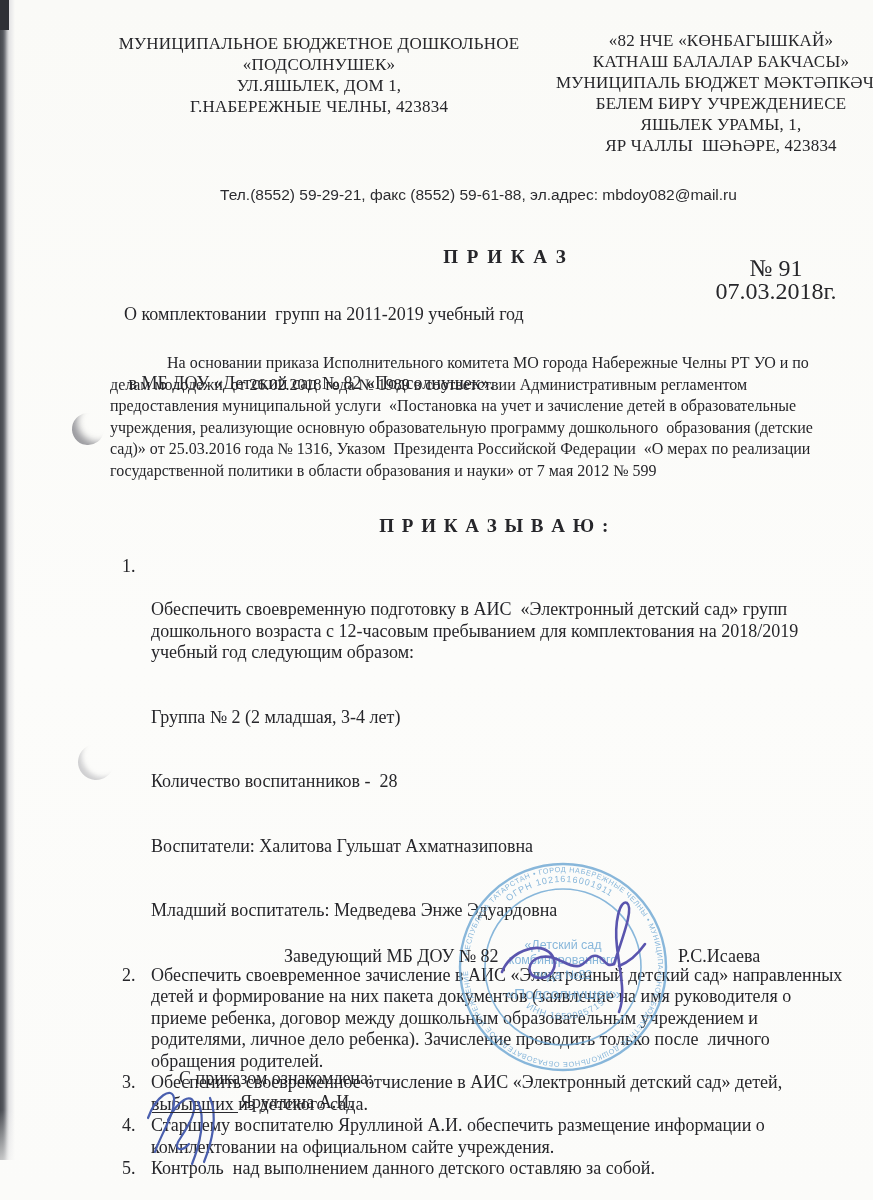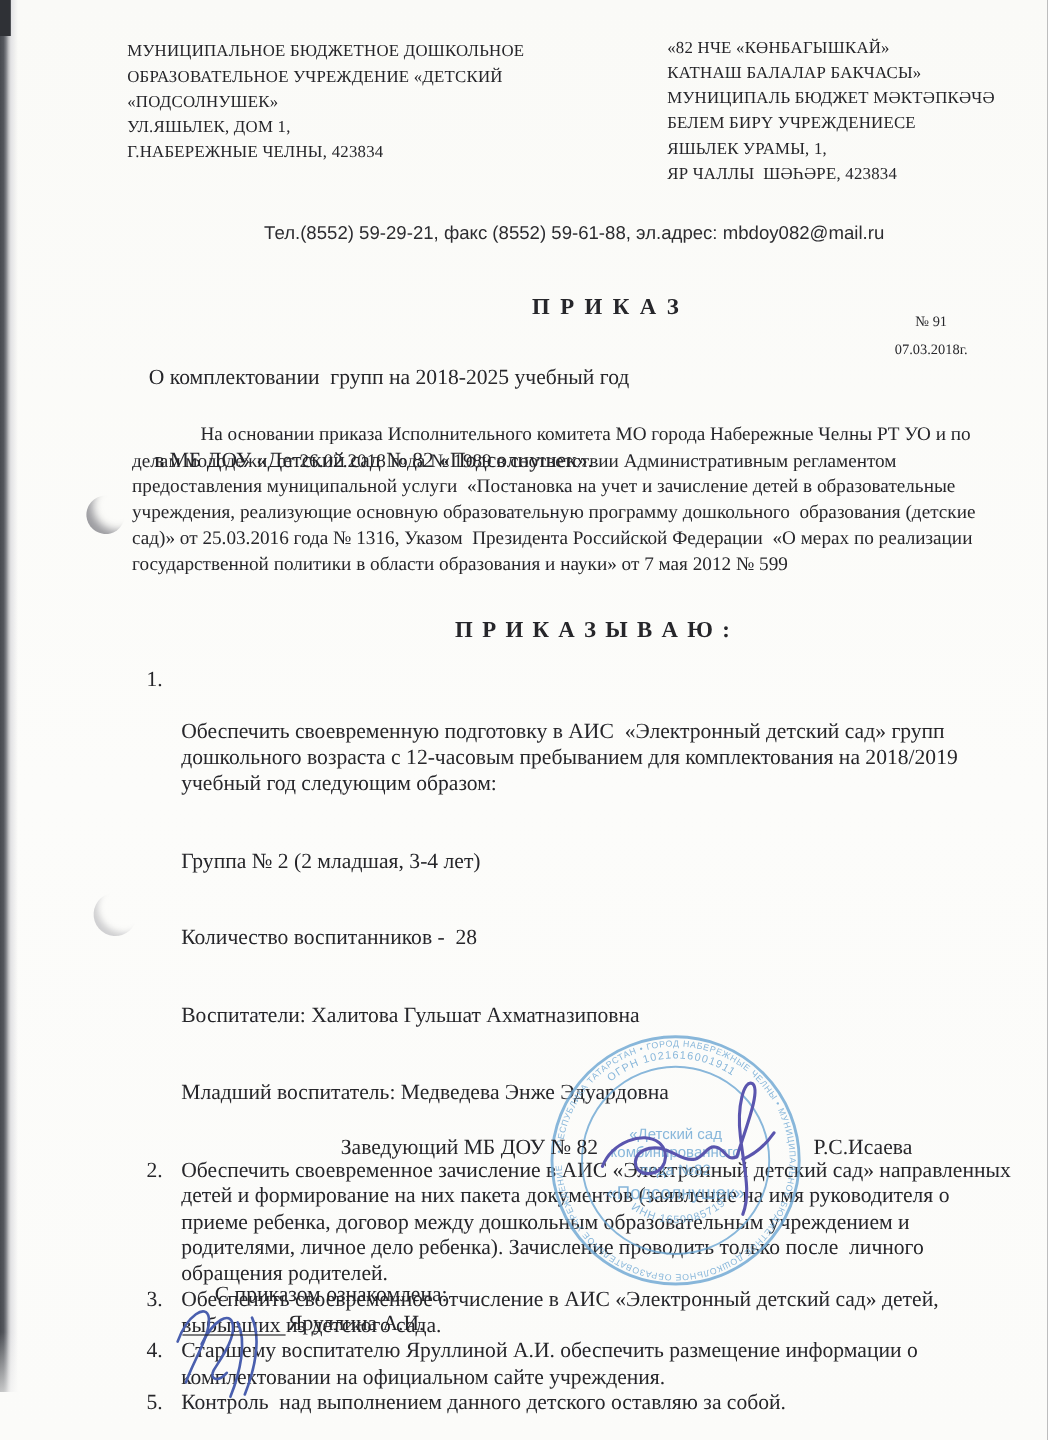--- a/index.html
+++ b/index.html
@@ -19,33 +19,33 @@
   
   .punch{position:absolute;border-radius:50%;}
   .punch-top{left:72px;top:413px;width:32px;height:32px;
     box-shadow:inset 9px -9px 7px -5px rgba(105,105,112,.65);transform:rotate(8deg);}
   .punch-bottom{left:78px;top:744px;width:36px;height:36px;
     box-shadow:inset 7px -7px 5px -4px rgba(135,135,142,.38);transform:rotate(4deg);}
 
   .abs{position:absolute;}
   .pre{white-space:pre;}
 
-  .hdr{font-size:14px;line-height:21px;text-align:left;letter-spacing:.2px;}
+  .hdr{font-size:17px;line-height:21px;text-align:center;letter-spacing:.2px;}
   .hdr-left{top:33px;left:106px;width:426px;}
   .hdr-right{top:30px;left:556px;width:330px;}
   .hdr-right .pre{white-space:pre;}
 
   .contact{top:186px;left:0;right:0;padding-left:84px;text-align:center;
     font-family:"Liberation Sans",sans-serif;font-size:15.5px;color:#2c2c30;}
 
   .doc-title{top:226px;left:0;right:0;padding-left:138px;text-align:center;
     font-weight:bold;font-size:19px;letter-spacing:2px;white-space:pre;margin-top:20px;}
 
   .subject-left{top:257px;left:124px;width:520px;font-size:18px;line-height:23px;white-space:pre-wrap;}
-  .subject-right{top:257px;left:712px;width:128px;text-align:center;font-size:12px;line-height:23px;}
+  .subject-right{top:257px;left:712px;width:128px;text-align:center;font-size:24px;line-height:23px;}
 
   .preamble{top:352px;left:110px;width:737px;font-size:16px;line-height:21.5px;
     text-indent:57px;white-space:pre-wrap;text-align:left;}
 
   .resolution{top:515px;left:0;right:0;padding-left:116px;text-align:center;
     font-weight:bold;font-size:19px;letter-spacing:1.5px;white-space:pre;}
 
   .items{top:556px;left:122px;width:723px;font-size:18px;line-height:21.5px;}
   .item{display:flex;align-items:flex-start;}
   .item .num{width:22px;flex:0 0 22px;margin-right:7px;text-align:left;}
@@ -79,41 +79,40 @@
 <div class="page">
 
   <div class="scan-edge"></div>
   <div class="scan-edge-fade"></div>
   <div class="scan-corner"></div>
   <div class="punch punch-top"></div>
   <div class="punch punch-bottom"></div>
 
   <div class="abs hdr hdr-left">
     <div class="pre">МУНИЦИПАЛЬНОЕ БЮДЖЕТНОЕ ДОШКОЛЬНОЕ</div>
-    <div class="pre">ОБРАЗОВАТЕЛЬНОЕ УЧРЕЖДЕНИЕ «ДЕТСКИЙ</div>
     <div class="pre">«ПОДСОЛНУШЕК»</div>
     <div class="pre">УЛ.ЯШЬЛЕК, ДОМ 1,</div>
     <div class="pre">Г.НАБЕРЕЖНЫЕ ЧЕЛНЫ, 423834</div>
   </div>
 
   <div class="abs hdr hdr-right">
     <div class="pre">«82 НЧЕ «КӨНБАГЫШКАЙ»</div>
     <div class="pre">КАТНАШ БАЛАЛАР БАКЧАСЫ»</div>
     <div class="pre">МУНИЦИПАЛЬ БЮДЖЕТ МӘКТӘПКӘЧӘ</div>
     <div class="pre">БЕЛЕМ БИРҮ УЧРЕЖДЕНИЕСЕ</div>
     <div class="pre">ЯШЬЛЕК УРАМЫ, 1,</div>
     <div class="pre">ЯР ЧАЛЛЫ  ШӘҺӘРЕ, 423834</div>
   </div>
 
   <div class="abs contact">Тел.(8552) 59-29-21, факс (8552) 59-61-88, эл.адрес: mbdoy082@mail.ru</div>
 
   <div class="abs doc-title">П Р И К А З</div>
 
   <div class="abs subject-left">
-    <div>О комплектовании  групп на 2018-2025 учебный год</div>
+    <div>О комплектовании  групп на 2011-2019 учебный год</div>
     <div> в МБ ДОУ «Детский сад № 82 «Подсолнушек».</div>
   </div>
   <div class="abs subject-right">
     <div>№ 91</div>
     <div>07.03.2018г.</div>
   </div>
 
   <div class="abs preamble">На основании приказа Исполнительного комитета МО города Набережные Челны РТ УО и по делам молодежи  от 26.02.2018 года № 1989 в соответствии Административным регламентом предоставления муниципальной услуги  «Постановка на учет и зачисление детей в образовательные учреждения, реализующие основную образовательную программу дошкольного  образования (детские сад)» от 25.03.2016 года № 1316, Указом  Президента Российской Федерации  «О мерах по реализации государственной политики в области образования и науки» от 7 мая 2012 № 599</div>
 
   <div class="abs resolution">П Р И К А З Ы В А Ю :</div>

